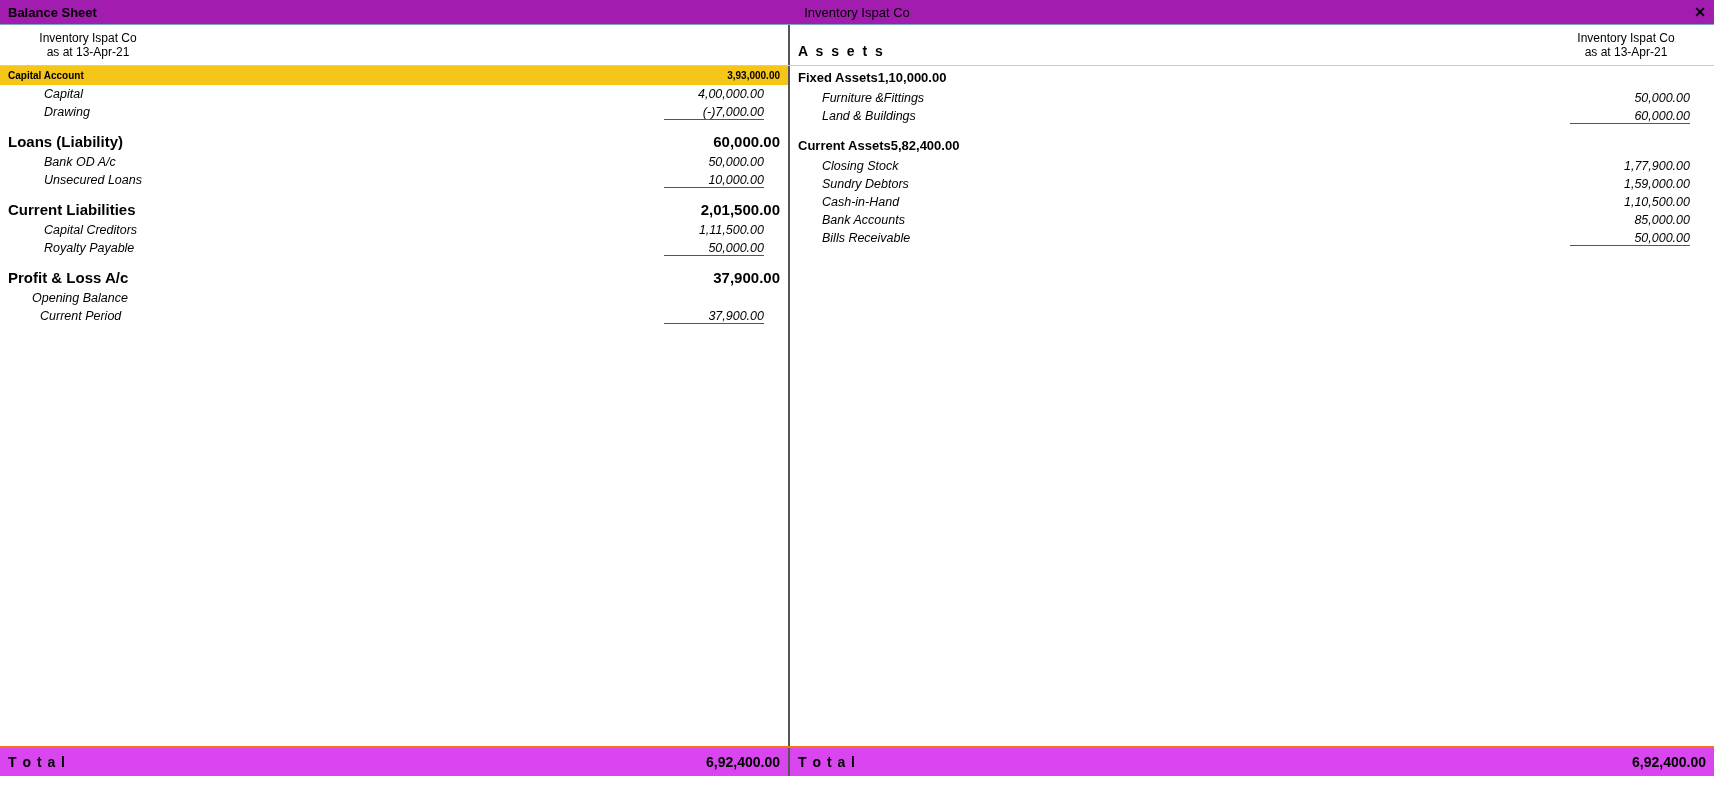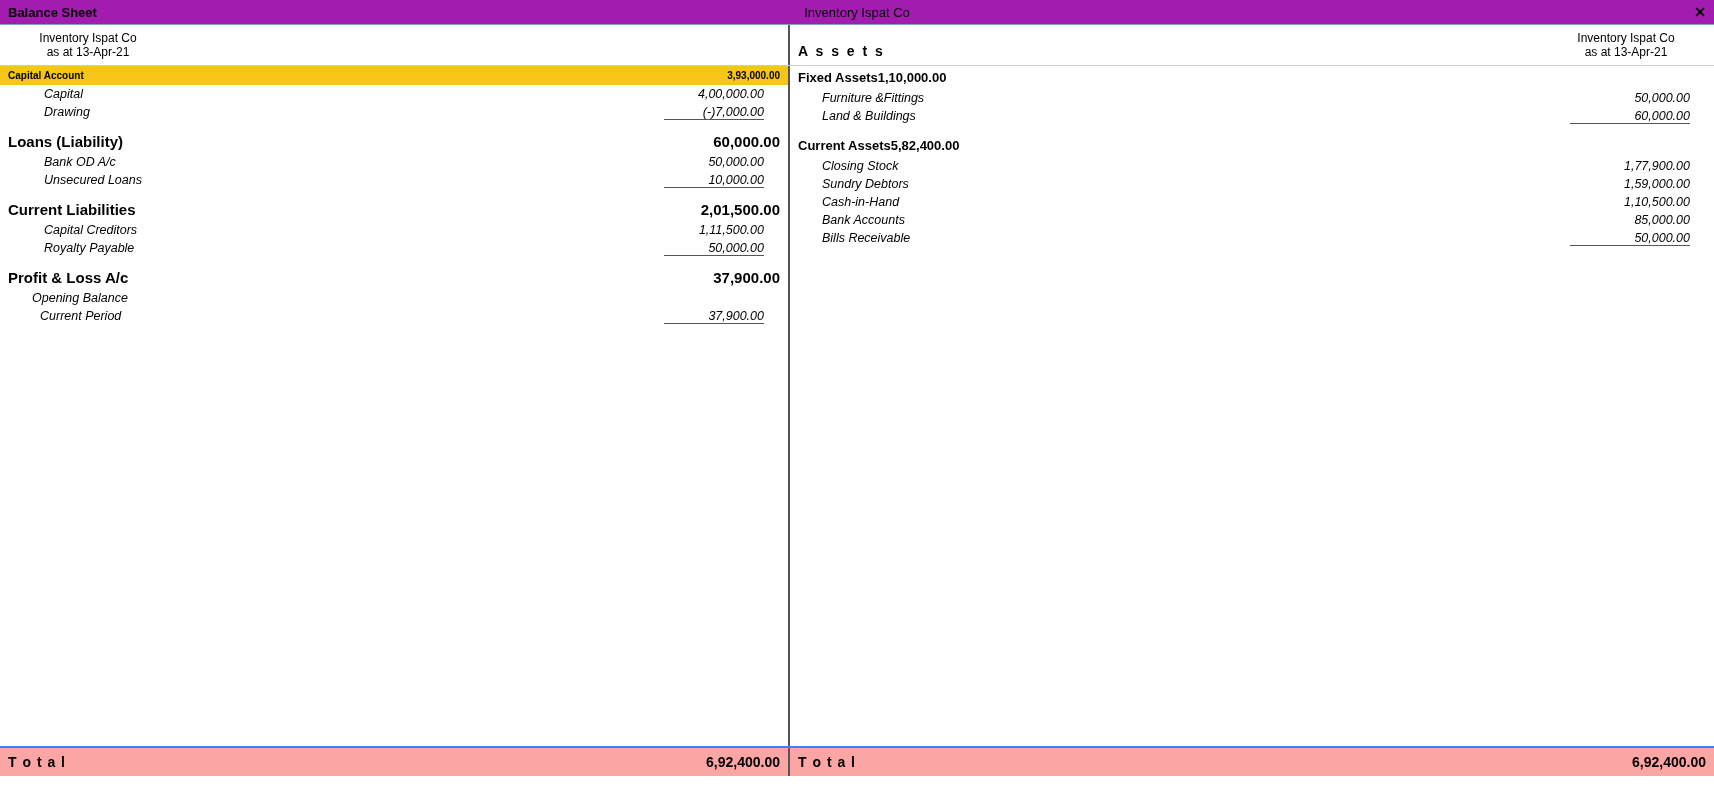--- a/index.html
+++ b/index.html
@@ -223,21 +223,21 @@
       <span class="assets-line-item-amount">85,000.00</span>
     </div>
     <div class="assets-line-item assets-line-item-underline" style="display:flex; justify-content:space-between; padding: 2px 24px 2px 32px; font-style:italic; font-size:12.5px;">
       <span>Bills Receivable</span>
       <span style="min-width:120px; text-align:right; border-bottom:1px solid #555;">50,000.00</span>
     </div>
 
   </div>
 </div>
 
-<div style="display:flex; border-top:2px solid #3b82f6; background:#fca5a5;">
+<div style="display:flex; border-top:2px solid #f97316; background:#d946ef;">
   <div style="width:790px; border-right:2px solid #555; display:flex; justify-content:space-between; padding: 6px 8px;">
     <span style="font-weight:bold; font-size:14px; letter-spacing:1px;">T o t a l</span>
     <span style="font-weight:bold; font-size:14px;">6,92,400.00</span>
   </div>
   <div style="width:924px; display:flex; justify-content:space-between; padding: 6px 8px;">
     <span style="font-weight:bold; font-size:14px; letter-spacing:1px;">T o t a l</span>
     <span style="font-weight:bold; font-size:14px;">6,92,400.00</span>
   </div>
 </div>
 

